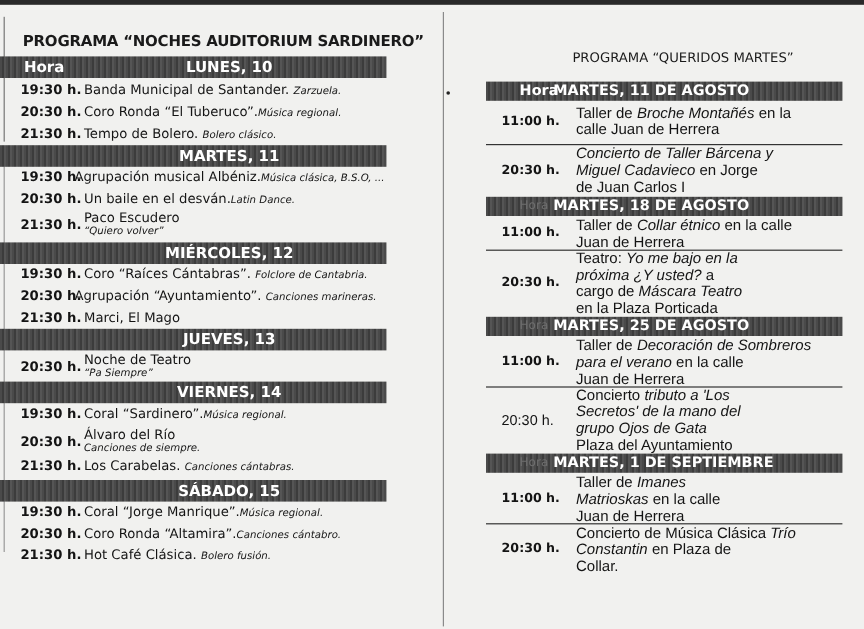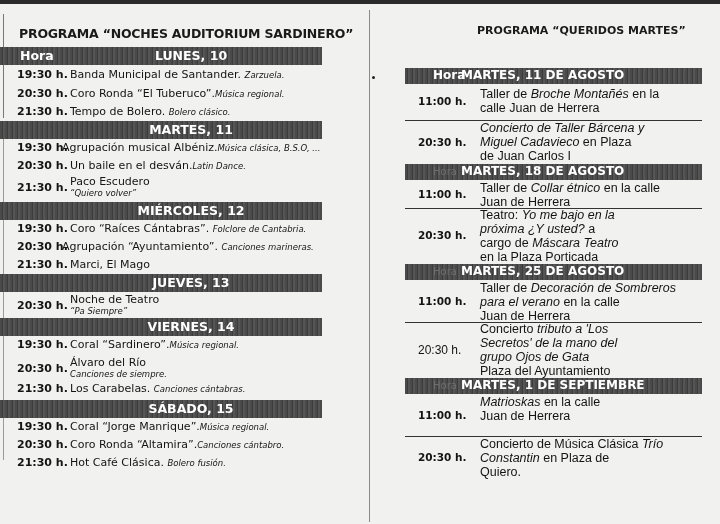--- a/index.html
+++ b/index.html
@@ -40,22 +40,22 @@
   }
   .act {
     position: absolute; left: 70px; right: 0; text-align: left;
     font-family: "DejaVu Sans", sans-serif; font-size: 11px; line-height: 13px; white-space: nowrap;
   }
   .act i { font-size: 8.5px; }
   .sub { display: block; font-style: italic; font-size: 8.5px; line-height: 11px; }
 
   
   .right .title {
-    position: absolute; left: 477px; top: 24px;
-    font-family: "DejaVu Sans", sans-serif; font-weight: bold; font-size: 11px; color: #1a1a1a; white-space: nowrap;
+    position: absolute; left: 477px; top: 42px;
+    font-family: "DejaVu Sans", sans-serif; font-weight: normal; font-size: 11px; color: #1a1a1a; white-space: nowrap;
   }
   .right .bar { left: 405px; width: 297px; height: 16px; font-size: 12px; }
   .right .bar .hora { left: 28px; top: 0; }
   .right .bar .hora.faded { color: #6e6e6e; font-weight: normal; font-size: 10px; top: 2px; }
   .right .bar .day { left: 56px; right: 0; top: 0; text-align: left; }
   .right .row { left: 405px; width: 297px; }
   .right .time { left: 13px; font-size: 10.5px; }
   .right .time.plain { font-family: "Liberation Sans", sans-serif; font-weight: normal; font-size: 12px; }
   .right .act {
     left: 75px; right: 0; font-family: "Liberation Sans", sans-serif; font-size: 12.5px; line-height: 14px;
@@ -177,21 +177,21 @@
       <span class="act">
         <div><span>Taller de </span><i>Broche Montañés</i><span> en la</span></div>
         <div><span>calle Juan de Herrera</span></div>
       </span>
     </div>
   <div class="sep" style="top:120px"></div>
   <div class="row rich" style="top:121px;height:44px">
       <span class="time" style="top: 15px;">20:30 h.</span>
       <span class="act">
         <div><i>Concierto de Taller Bárcena y</i></div>
-        <div><i>Miguel Cadavieco</i><span> en Plaza</span></div>
+        <div><i>Miguel Cadavieco</i><span> en Jorge</span></div>
         <div><span>de Juan Carlos I</span></div>
       </span>
     </div>
 
   <div class="bar" style="top:164px">
     <span class="hora faded">Hora</span>
     <span class="day">MARTES, 18 DE AGOSTO</span>
   </div>
   <div class="row rich" style="top:181px;height:28px">
       <span class="time" style="top: 7px;">11:00 h.</span>
@@ -234,26 +234,27 @@
       </span>
     </div>
 
   <div class="bar" style="top:378px">
     <span class="hora faded">Hora</span>
     <span class="day">MARTES, 1 DE SEPTIEMBRE</span>
   </div>
   <div class="row rich" style="top:395px;height:42px">
       <span class="time" style="top: 14px;">11:00 h.</span>
       <span class="act">
+        <div><span>Taller de </span><i>Imanes</i></div>
         <div><i>Matrioskas</i><span> en la calle</span></div>
         <div><span>Juan de Herrera</span></div>
       </span>
     </div>
   <div class="sep" style="top:436px"></div>
   <div class="row rich" style="top:437px;height:42px">
       <span class="time" style="top: 14px;">20:30 h.</span>
       <span class="act">
         <div><span>Concierto de Música Clásica </span><i>Trío</i></div>
         <div><i>Constantin</i><span> en Plaza de</span></div>
-        <div><span>Quiero.</span></div>
+        <div><span>Collar.</span></div>
       </span>
     </div>
 </section>
 
 </body></html>

